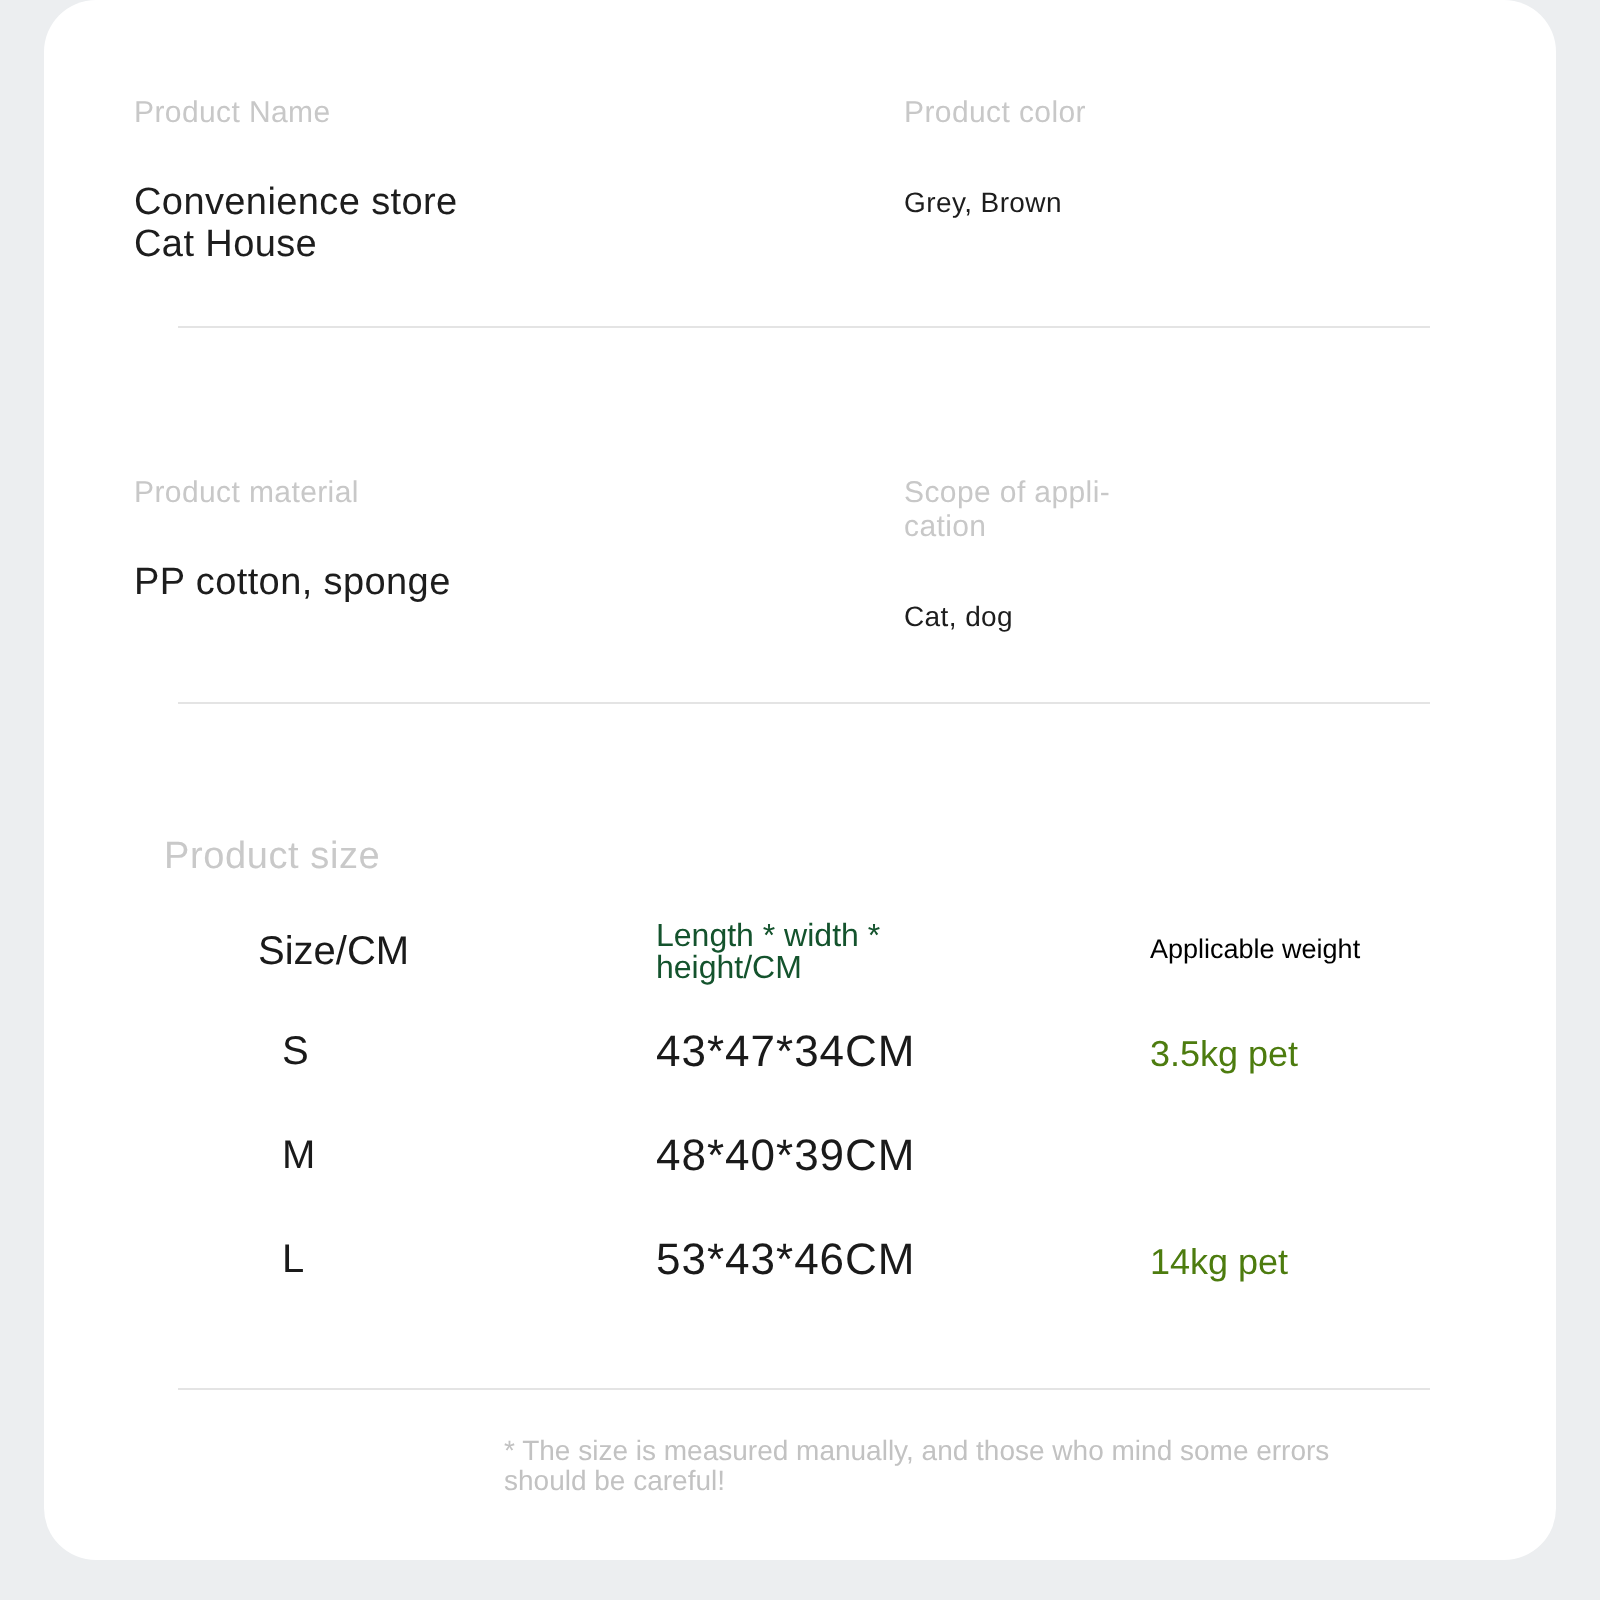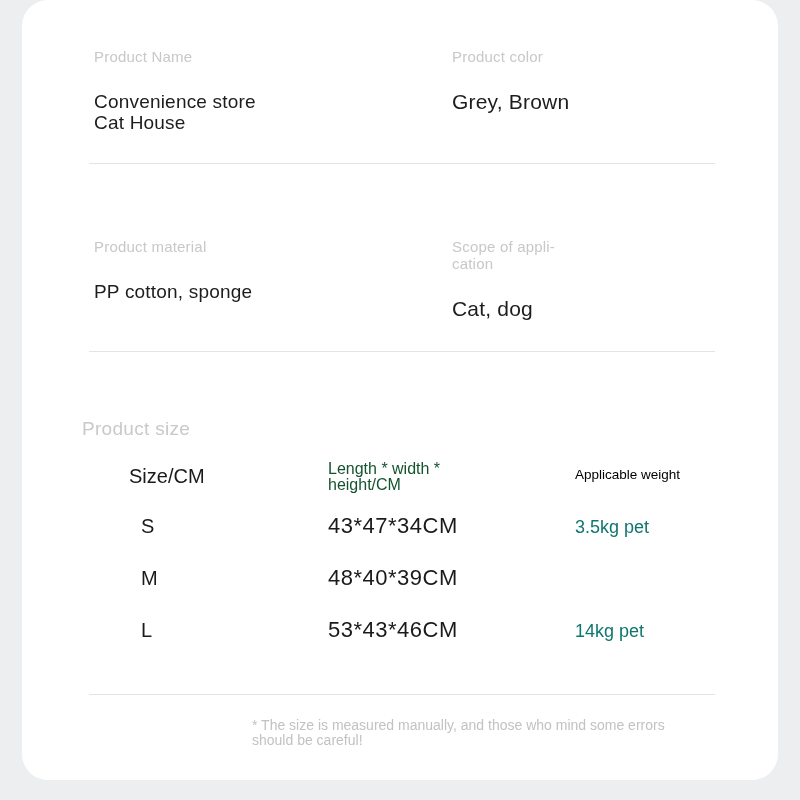--- a/index.html
+++ b/index.html
@@ -34,40 +34,40 @@
   
   .spec-row {
     position: absolute;
     left: 0;
     width: 670px;
   }
   .spec-col {
     position: absolute;
     top: 0;
   }
-  .spec-col.left  { left: 27px; }
+  .spec-col.left  { left: 0; }
   .spec-col.right { left: 385px; }
 
   .spec-label {
     color: #c8c8c8;
     font-size: 15px;
     line-height: 17px;
     letter-spacing: 0.2px;
     width: 130px;
   }
   .spec-value {
     color: #1d1d1d;
     font-size: 19px;
     line-height: 21px;
     margin-top: 26px;
     letter-spacing: 0.2px;
     width: 300px;
   }
   .spec-value.big {
-    font-size: 21px;
+    font-size: 14px;
   }
 
   .divider {
     position: absolute;
     left: 22px;
     width: 626px;
     height: 1px;
     background: #e4e4e4;
   }
 
@@ -127,21 +127,21 @@
   }
   .body-row .c1 {
     top: 6px;
     font-size: 22px;
     color: #1a1a1a;
     letter-spacing: 0.5px;
   }
   .body-row .c2 {
     top: 10px;
     font-size: 18px;
-    color: #0f766e;
+    color: #4d7c0f;
   }
 
   .footnote {
     position: absolute;
     left: 152px;
     top: 718px;
     width: 420px;
     color: #c2c2c2;
     font-size: 14px;
     line-height: 15px;

